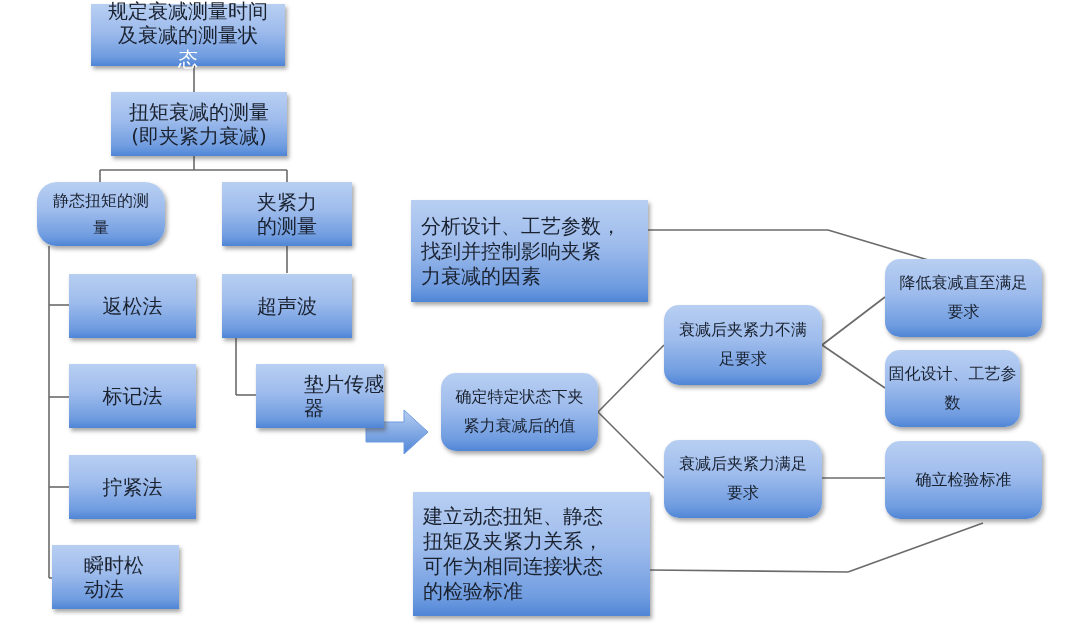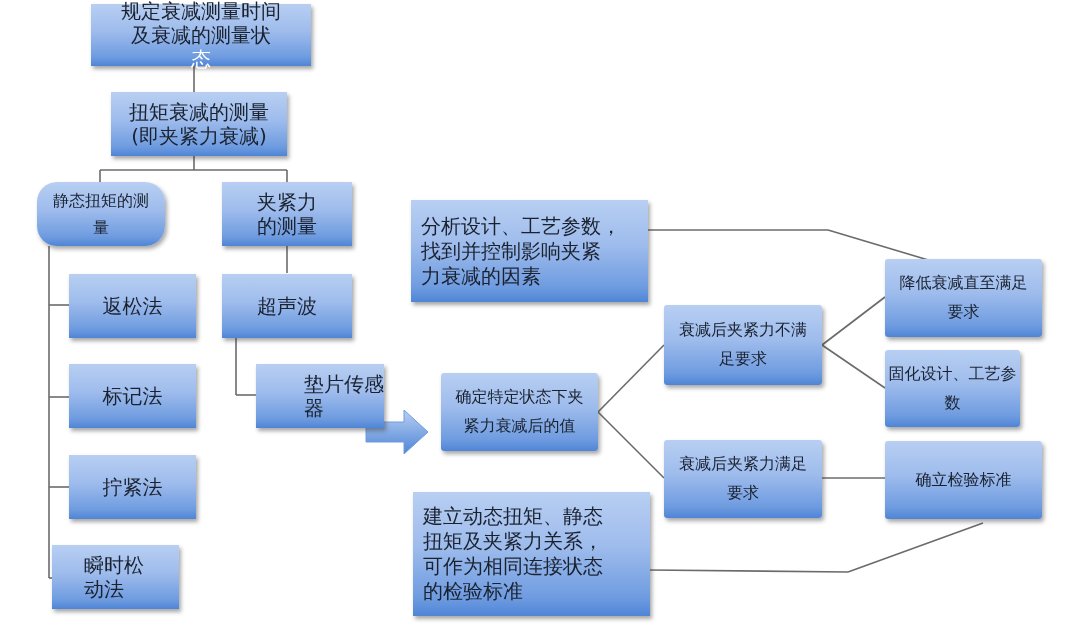--- a/index.html
+++ b/index.html
@@ -5,21 +5,21 @@
   html, body { margin: 0; padding: 0; background: #ffffff; }
   body { width: 1080px; height: 626px; position: relative; overflow: hidden;
          font-family: "DejaVu Sans", "Liberation Sans", sans-serif; color: #1a2230; }
   .box {
     position: absolute; box-sizing: border-box;
     background: linear-gradient(to bottom, #b8cff2 0%, #9dbbec 45%, #6f9ce0 85%, #4f85d6 100%);
     box-shadow: 2px 3px 4px rgba(60,60,60,0.45);
     display: flex; align-items: center; justify-content: center; text-align: center;
     font-size: 20px; line-height: 1.2;
   }
-  .box.rounded { border-radius: 3px; }
+  .box.rounded { border-radius: 15px; }
   .box.left { justify-content: flex-start; text-align: left; padding-left: 10px; }
   .box span { white-space: pre-line; display: block; }
   .box.sm { font-size: 16px; line-height: 1.8; }
   svg.lines { position: absolute; left: 0; top: 0; }
   .hl { color: #ffffff; }
 </style>
 </head>
 <body>
 
 <svg class="lines" width="1080" height="626">
@@ -62,21 +62,21 @@
 <svg style="position:absolute;left:364px;top:408px;" width="66" height="48">
   <defs>
     <linearGradient id="ag" x1="0" y1="0" x2="0" y2="1">
       <stop offset="0" stop-color="#b8cff2"></stop>
       <stop offset="1" stop-color="#4f85d6"></stop>
     </linearGradient>
   </defs>
   <polygon points="2,14 40,14 40,2 64,24 40,46 40,34 2,34" fill="url(#ag)" stroke="#6f9ce0" stroke-width="1"></polygon>
 </svg>
 
-<div class="box" style="left:91px;top:4px;width:220px;height:62px;">
+<div class="box" style="left:91px;top:4px;width:194px;height:62px;">
   <span><span>规定衰减测量时间
 及衰减的测量状</span><span class="hl" style="display:inline;">态</span></span>
 </div>
 
 <div class="box" style="left:111px;top:92px;width:176px;height:64px;">
   <span>扭矩衰减的测量
 (即夹紧力衰减)</span>
 </div>
 
 <div class="box sm" style="left:37px;top:182px;width:128px;height:64px;line-height:1.7;border-radius:20px;">

